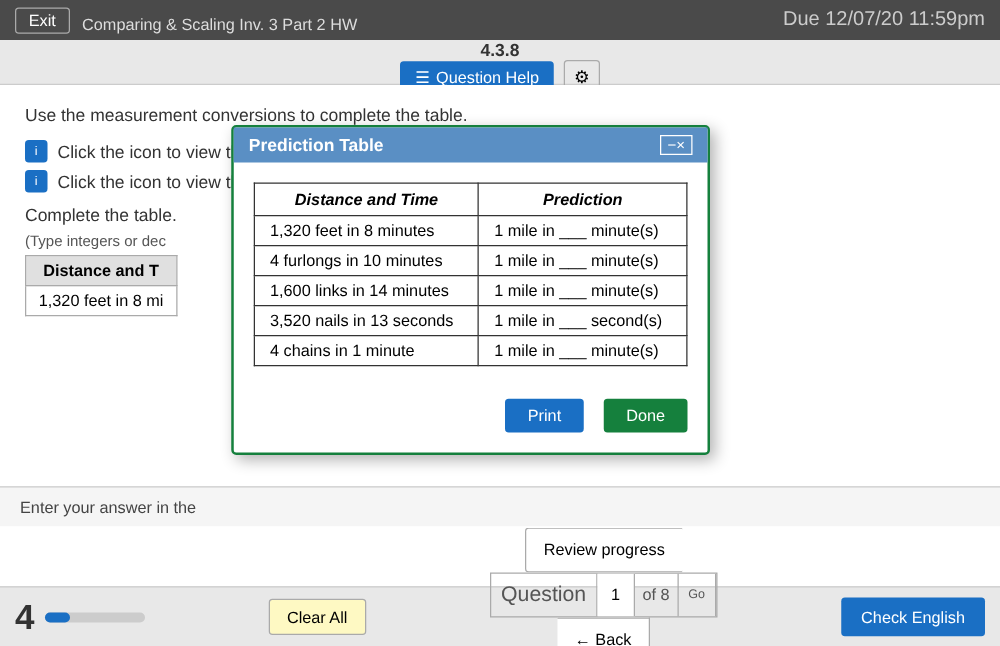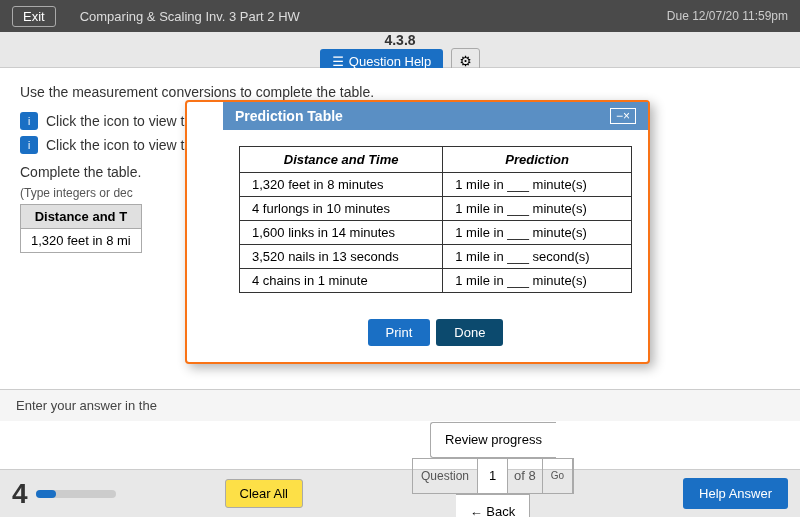--- a/index.html
+++ b/index.html
@@ -8,32 +8,32 @@
     
     .top-bar {
       background: #4a4a4a;
       color: white;
       display: flex;
       align-items: center;
       justify-content: space-between;
       padding: 0 12px;
       height: 32px;
     }
-    .top-bar-left { display: flex; align-items: center; gap: 24px; }
+    .top-bar-left { display: flex; align-items: flex-end; gap: 10px; }
     .exit-btn {
       background: none;
       border: 1px solid #aaa;
       color: white;
       padding: 2px 10px;
       cursor: pointer;
       font-size: 13px;
       border-radius: 3px;
     }
     .top-bar-title { font-size: 13px; color: #ddd; }
-    .top-bar-due { font-size: 12px; color: #ccc; }
+    .top-bar-due { font-size: 16px; color: #ccc; }
 
     
     .secondary-bar {
       background: #e8e8e8;
       border-bottom: 1px solid #ccc;
       display: flex;
       align-items: center;
       justify-content: space-between;
       padding: 0 12px;
       height: 36px;
@@ -119,21 +119,21 @@
       align-items: center;
       justify-content: space-between;
       padding: 0 12px;
     }
     .remaining-section { display: flex; align-items: center; gap: 8px; }
     .remaining-num { font-size: 28px; font-weight: bold; color: #333; }
     .progress-bar-bg { width: 80px; height: 8px; background: #ccc; border-radius: 4px; }
     .progress-bar-fill { width: 20px; height: 8px; background: #1a6fc4; border-radius: 4px; }
 
     .clear-all-btn {
-      background: #fde047;
+      background: #fef9c3;
       border: 1px solid #aaa;
       padding: 6px 14px;
       cursor: pointer;
       font-size: 13px;
       border-radius: 3px;
     }
     .check-answer-btn {
       background: #1a6fc4;
       color: white;
       border: none;
@@ -149,21 +149,21 @@
       background: white;
       border: 1px solid #aaa;
       padding: 8px 14px;
       cursor: pointer;
       font-size: 13px;
       border-right: none;
       border-radius: 3px 0 0 3px;
       height: 36px;
     }
     .question-nav { display: flex; align-items: center; border: 1px solid #aaa; height: 36px; }
-    .question-label { padding: 0 8px; font-size: 12px; color: #555; border-right: 1px solid #aaa; height: 100%; display: flex; align-items: center; }
+    .question-label { padding: 0 8px; font-size: 17px; color: #555; border-right: 1px solid #aaa; height: 100%; display: flex; align-items: center; }
     .question-input { width: 30px; text-align: center; border: none; border-right: 1px solid #aaa; height: 100%; font-size: 13px; outline: none; }
     .of-label { padding: 0 6px; font-size: 13px; color: #555; border-right: 1px solid #aaa; height: 100%; display: flex; align-items: center; }
     .go-btn { padding: 0 8px; height: 100%; display: flex; align-items: center; cursor: pointer; font-size: 10px; color: #555; border-right: 1px solid #aaa; }
     .back-btn {
       background: white;
       border: 1px solid #aaa;
       border-left: none;
       padding: 0 14px;
       cursor: pointer;
       font-size: 13px;
@@ -184,26 +184,25 @@
 
     
     .modal-overlay {
       position: absolute;
       top: 0; left: 0; right: 0; bottom: 0;
       z-index: 100;
     }
     .modal {
       position: absolute;
       top: 100px; left: 185px;
-      width: 465px;
-      background: white;
-      border: 2px solid #f97316;
+      width: 383px;
+      background: white;
+      border: 2px solid #15803d;
       border-radius: 4px;
       box-shadow: 4px 4px 12px rgba(0,0,0,0.3);
-      padding-left: 36px;
     }
     .modal-header {
       background: #5a8fc4;
       color: white;
       padding: 6px 12px;
       display: flex;
       align-items: center;
       justify-content: space-between;
       font-size: 14px;
       font-weight: bold;
@@ -227,35 +226,35 @@
       background: white;
       font-style: italic;
     }
     .prediction-table td {
       border: 1px solid #333;
       padding: 4px 12px;
       font-size: 13px;
     }
     .modal-footer {
       display: flex;
-      justify-content: center;
-      gap: 6px;
+      justify-content: flex-end;
+      gap: 16px;
       padding: 10px 16px 16px;
     }
     .print-btn {
       background: #1a6fc4;
       color: white;
       border: none;
       padding: 6px 18px;
       cursor: pointer;
       font-size: 13px;
       border-radius: 3px;
     }
     .done-btn {
-      background: #0c4a6e;
+      background: #15803d;
       color: white;
       border: none;
       padding: 6px 18px;
       cursor: pointer;
       font-size: 13px;
       border-radius: 3px;
     }
   </style>
 </head>
 <body>
@@ -370,14 +369,14 @@
     <div class="question-nav">
       <span class="question-label">Question</span>
       <input class="question-input" type="text" value="1" style="">
       <span class="of-label">of 8</span>
       <span class="go-btn">Go</span>
     </div>
     <button class="back-btn">← Back</button>
     <button class="next-btn">Next →</button>
   </div>
 
-  <button class="check-answer-btn">Help Answer</button>
+  <button class="check-answer-btn">Check English</button>
 </div>
 
 </body></html>

